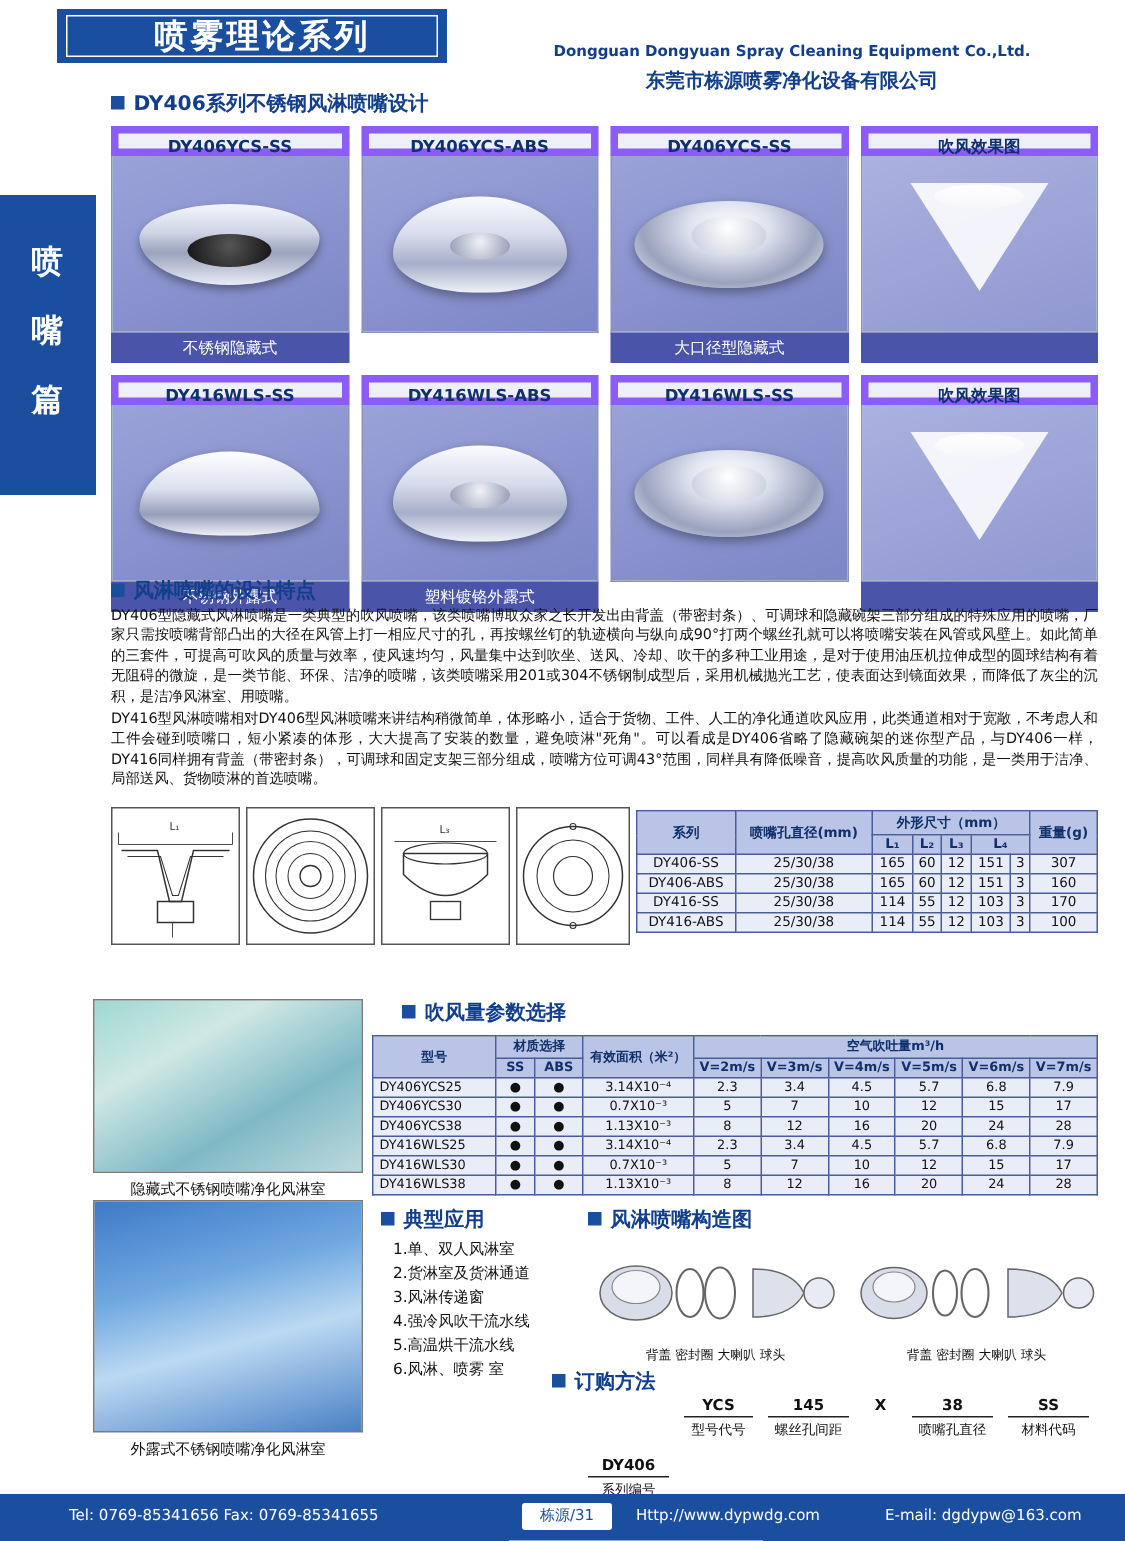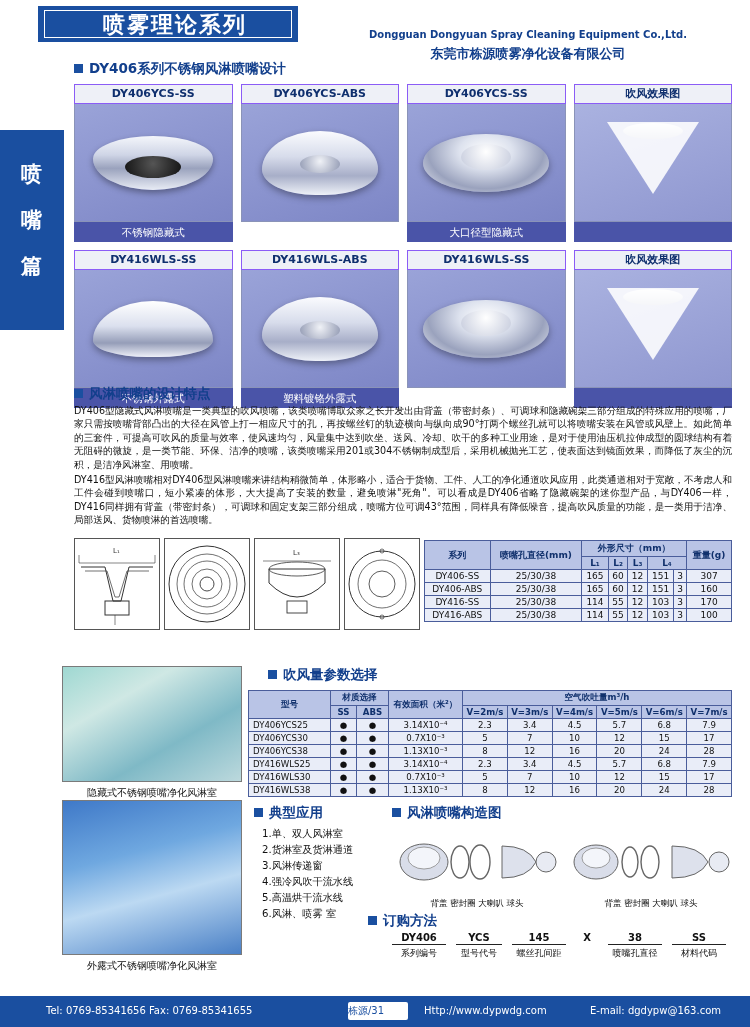--- a/index.html
+++ b/index.html
@@ -29,21 +29,21 @@
   .sidetab .s1 { margin-top:30px; }
 
   
   .sec-title { position:absolute; font-size:13.5px; font-weight:bold; color:#123f8c; }
   .sec-title .sq { display:inline-block; width:9px; height:9px; background:#1a4fa0; margin-right:6px; }
 
   
   .grid { position:absolute; left:74px; top:84px; width:658px; }
   .prow { display:flex; gap:8px; margin-bottom:8px; }
   .pcell { width:159px; }
-  .pcap { height:20px; border:1px solid #8b5cf6; background:#eef0f7; font-size:11px; font-weight:bold;
+  .pcap { height:20px; border:5px solid #8b5cf6; background:#eef0f7; font-size:11px; font-weight:bold;
      text-align:center; line-height:18px; color:#0f2f6e; }
   .pimg { height:118px; border:1px solid #8a93b8; border-top:none; background:linear-gradient(160deg,#9aa3d8,#7d86c6);
      position:relative; overflow:hidden; }
   .pfoot { height:20px; background:#4a54a8; color:#fff; font-size:10.5px; text-align:center; line-height:20px; }
   .pimg.plain { background:linear-gradient(160deg,#aab2e0,#8f97d0); }
 
   
   .nz-dish { position:absolute; left:50%; top:50%; transform:translate(-50%,-50%);
      width:120px; height:54px; border-radius:50%/42% 42% 58% 58%;
      background:linear-gradient(180deg,#f4f6fb 0%,#cfd5e6 35%,#9aa2bd 60%,#e8ecf5 100%);
@@ -105,21 +105,21 @@
   .order { position:absolute; left:392px; top:932px; width:340px; }
   .order-row { display:flex; gap:10px; font-size:10px; }
   .order-item { text-align:center; }
   .order-item .val { border-bottom:1px solid #222; padding-bottom:1px; font-weight:bold; }
   .order-item .lbl { font-size:9px; margin-top:2px; }
 
   
   .footer { position:absolute; left:0; top:996px; width:750px; height:31px; background:#1a4fa0; color:#fff; }
   .footer .l { position:absolute; left:46px; top:9px; font-size:10px; }
   .footer .c { position:absolute; left:348px; top:6px; width:60px; height:18px; background:#fff; color:#1a4fa0;
-      font-size:10px; line-height:18px; border-radius:2px; }
+      font-size:10px; text-align:center; line-height:18px; border-radius:2px; }
   .footer .r1 { position:absolute; left:424px; top:9px; font-size:10px; }
   .footer .r2 { position:absolute; left:590px; top:9px; font-size:10px; }
 
   .small-list { position:absolute; font-size:10.2px; line-height:16px; }
 
   .cap-small { font-size:8.5px; text-align:center; }
 </style>
 </head>
 <body>
 
@@ -455,21 +455,21 @@
       <circle cx="147" cy="36" r="10" fill="#e8ebf3" stroke="#666" stroke-width="1"></circle>
     </svg>
   </div>
   <div class="cap-small" style="position:absolute; left:566px; top:898px; width:170px;">背盖  密封圈  大喇叭  球头</div>
 
   <div class="sec-title" style="left:368px; top:912px;">
     <span class="sq"></span><span>订购方法</span>
   </div>
   <div class="order">
     <div class="order-row">
-      <div class="order-item" style="width:54px;">
+      <div class="order-item" style="width:54px;margin-top:40px;">
         <div class="val">DY406</div>
         <div class="lbl">系列编号</div>
       </div>
       <div class="order-item" style="width:46px;">
         <div class="val">YCS</div>
         <div class="lbl">型号代号</div>
       </div>
       <div class="order-item" style="width:54px;">
         <div class="val">145</div>
         <div class="lbl">螺丝孔间距</div>

